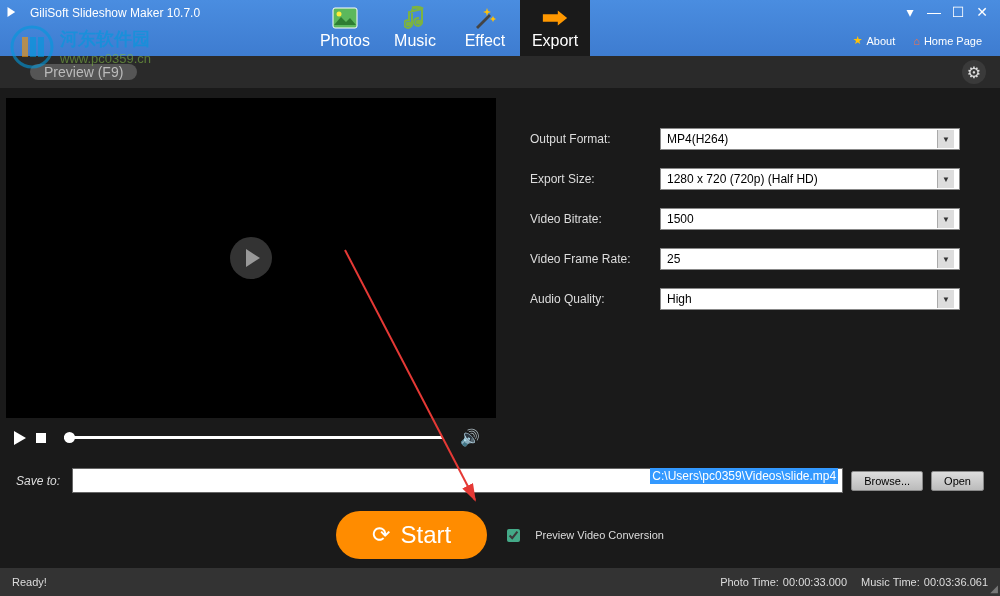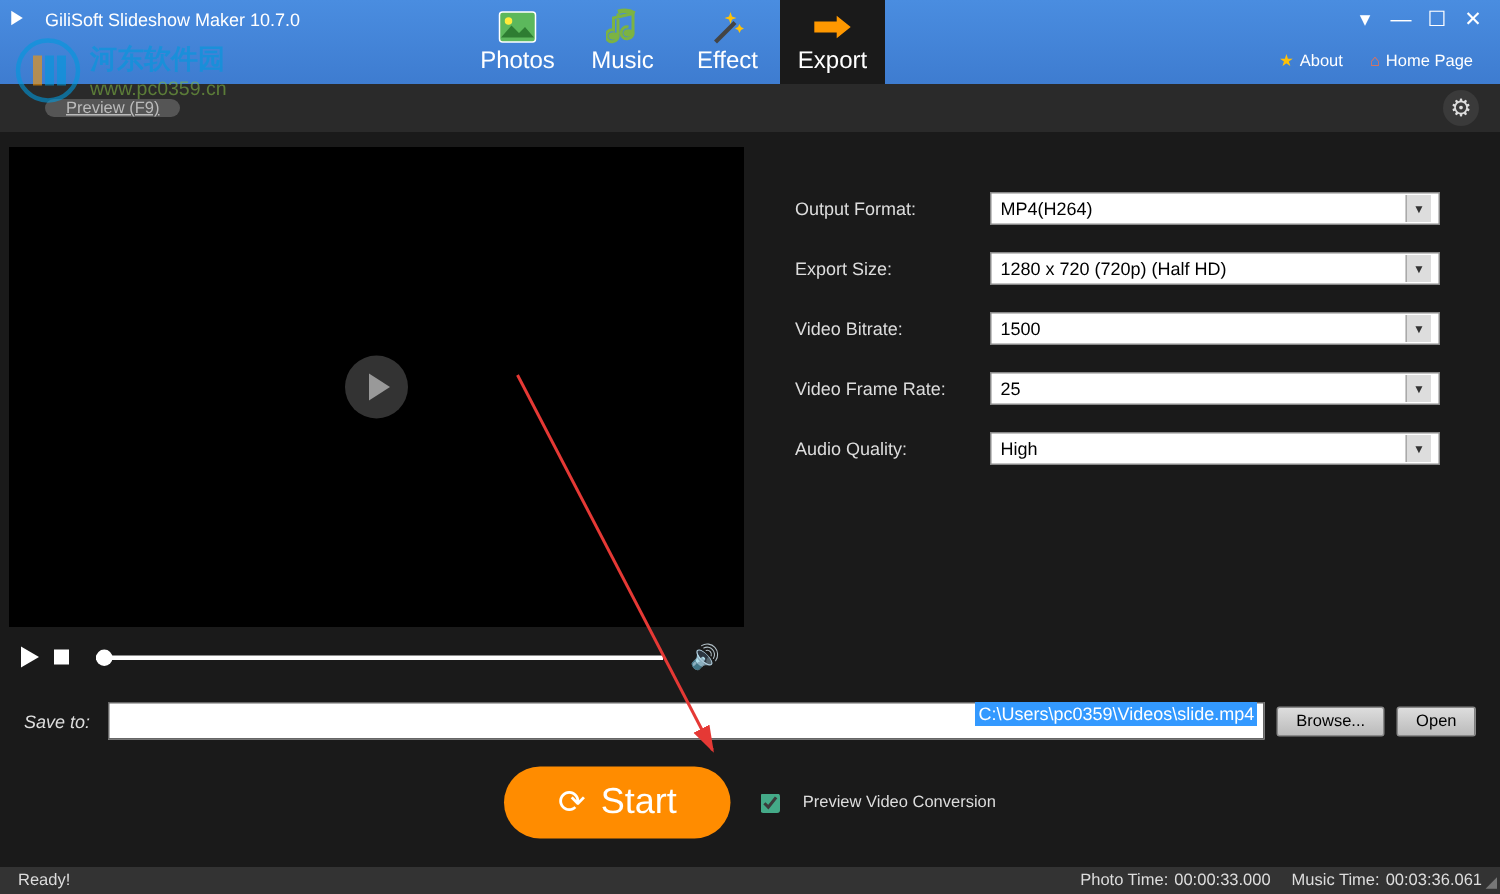--- a/index.html
+++ b/index.html
@@ -14,21 +14,21 @@
     .nav-tab.active { background: #1a1a1a; }
     .nav-icon { width: 28px; height: 24px; display: flex; align-items: center; justify-content: center; }
     
     .header-right { position: absolute; right: 10px; top: 4px; display: flex; align-items: center; gap: 10px; }
     .win-controls { display: flex; gap: 8px; color: #fff; font-size: 14px; }
     .win-btn { cursor: pointer; width: 16px; text-align: center; }
     .header-links { position: absolute; right: 18px; top: 34px; display: flex; gap: 18px; color: #fff; font-size: 11px; }
     .header-link { display: flex; align-items: center; gap: 4px; cursor: pointer; }
     
     .toolbar { height: 32px; background: #2a2a2a; display: flex; align-items: center; padding: 0 12px; position: relative; }
-    .preview-btn { background: #555; color: #bbb; font-size: 11px; padding: 0 14px; border-radius: 10px; border: none; margin-left: 18px; cursor: pointer; text-decoration: underline; }
+    .preview-btn { background: #555; color: #bbb; font-size: 14px; padding: 0 14px; border-radius: 10px; border: none; margin-left: 18px; cursor: pointer; }
     .gear-btn { position: absolute; right: 14px; top: 4px; width: 24px; height: 24px; background: #3a3a3a; border-radius: 50%; display: flex; align-items: center; justify-content: center; cursor: pointer; color: #ddd; }
     
     .main { display: flex; height: 370px; }
     .preview-panel { width: 500px; padding: 10px 12px 0 6px; }
     .video-area { width: 490px; height: 320px; background: #000; position: relative; display: flex; align-items: center; justify-content: center; }
     .play-center { width: 42px; height: 42px; background: #333; border-radius: 50%; display: flex; align-items: center; justify-content: center; cursor: pointer; }
     .play-center::after { content: ''; border-left: 14px solid #999; border-top: 9px solid transparent; border-bottom: 9px solid transparent; margin-left: 4px; }
     
     .controls-row { display: flex; align-items: center; padding: 10px 8px; gap: 10px; }
     .play-btn { width: 0; height: 0; border-left: 12px solid #fff; border-top: 7px solid transparent; border-bottom: 7px solid transparent; cursor: pointer; }
@@ -48,21 +48,21 @@
     .save-input { flex: 1; height: 25px; background: #fff; border: 1px solid #666; font-size: 12px; padding: 0 4px; text-align: right; }
     .save-input-text { background: #3399ff; color: #fff; padding: 1px 2px; }
     .file-btn { background: linear-gradient(#ddd,#bbb); border: 1px solid #888; font-size: 11px; padding: 3px 12px; cursor: pointer; border-radius: 2px; }
     
     .start-row { display: flex; align-items: center; justify-content: center; padding: 8px 0; gap: 20px; }
     .start-btn { background: #ff8c00; color: #fff; font-size: 24px; padding: 10px 36px; border-radius: 24px; border: none; cursor: pointer; display: flex; align-items: center; gap: 10px; font-weight: normal; }
     .refresh-icon { font-size: 22px; }
     .preview-check { display: flex; align-items: center; gap: 15px; color: #ddd; font-size: 11px; cursor: pointer; justify-content: center; }
     .preview-check input { accent-color: #4a8; }
     
-    .statusbar { position: absolute; bottom: 0; left: 0; right: 0; height: 18px; background: #333; color: #ddd; font-size: 11px; display: flex; align-items: center; padding: 0 12px; justify-content: space-between; }
+    .statusbar { position: absolute; bottom: 0; left: 0; right: 0; height: 28px; background: #333; color: #ddd; font-size: 11px; display: flex; align-items: center; padding: 0 12px; justify-content: space-between; }
     .status-right { display: flex; gap: 4px; }
     .resize-grip { position: absolute; right: 2px; bottom: 2px; color: #777; font-size: 10px; }
     
     .watermark { position: absolute; top: 23px; left: 10px; opacity: 0.6; pointer-events: none; }
     .arrow-annotation { position: absolute; top: 240px; left: 330px; pointer-events: none; }
   </style>
 </head>
 <body>
 
 <div class="titlebar">

